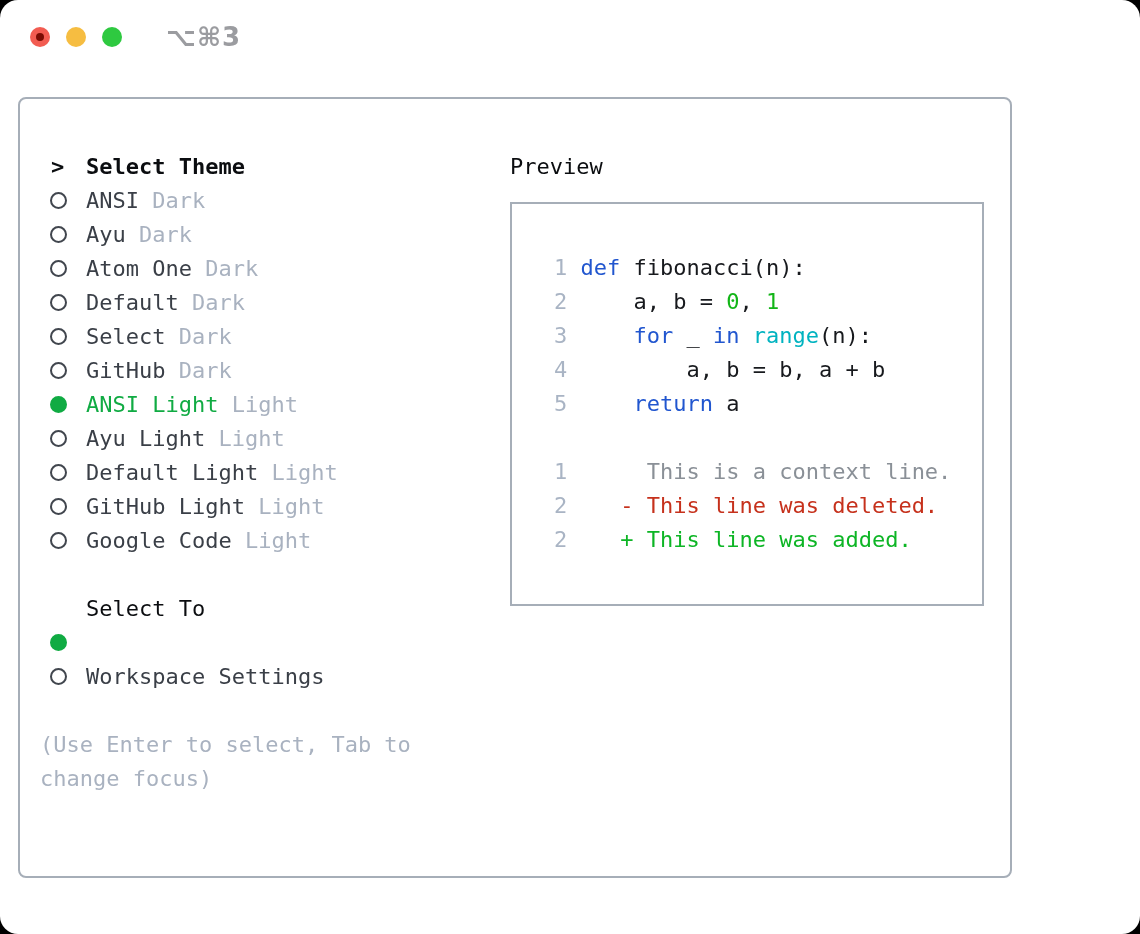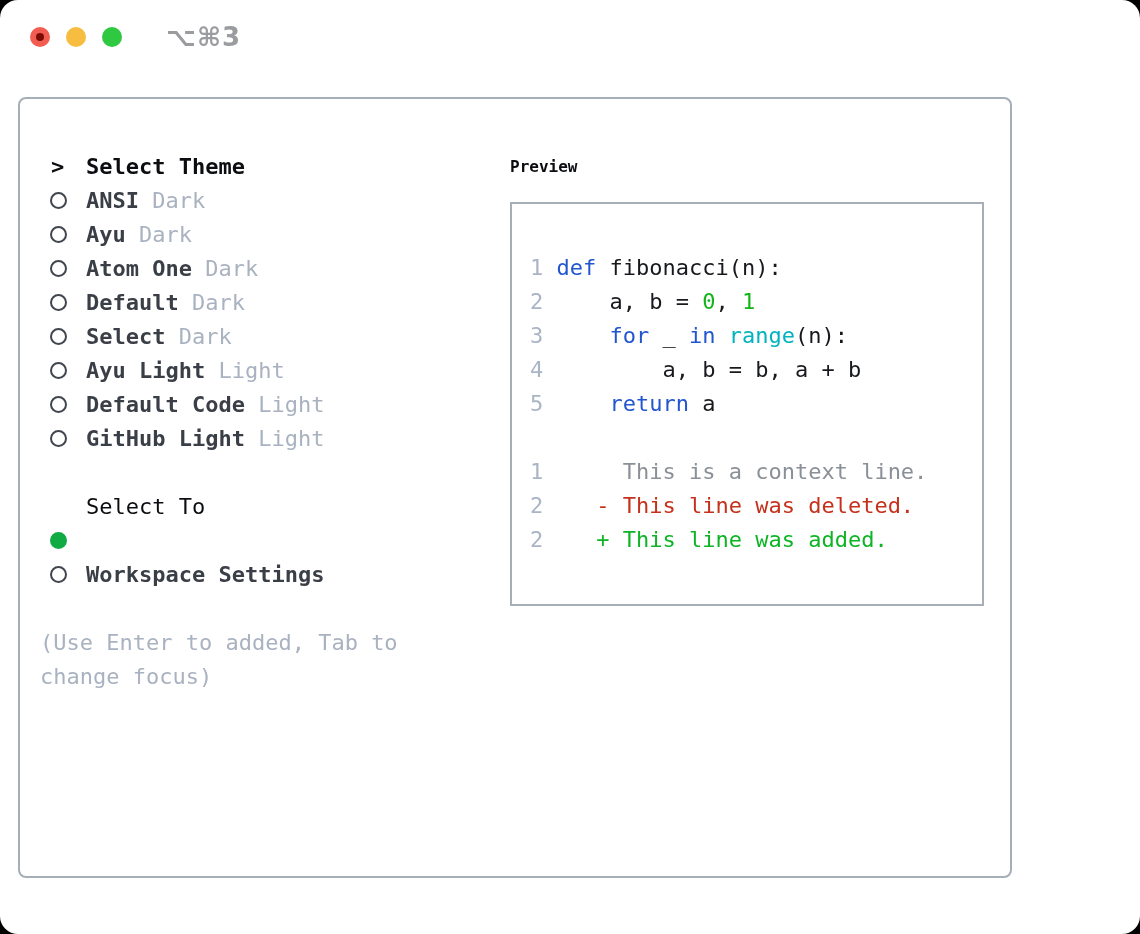--- a/index.html
+++ b/index.html
@@ -71,37 +71,38 @@
     position:absolute;left:11px;top:0;font-weight:bold;color:var(--c-black);
   }
   .row.header{font-weight:bold;color:var(--c-black);}
   .bullet{
     position:absolute;left:10px;top:50%;
     width:13px;height:13px;margin-top:-9px;
     border:2px solid #41464e;border-radius:50%;
     box-sizing:content-box;
   }
   .bullet.sel{background:var(--c-selected);border-color:var(--c-selected);}
-  .row .name{color:var(--c-item);font-weight:bold;}
+  .row .name{color:var(--c-item);}
   .row.sel .name{color:var(--c-selected);}
   .row .variant{color:var(--c-muted);}
   .spacer{height:34px;}
   .apply-title{padding-left:46px;height:34px;color:var(--c-black);white-space:nowrap;}
   .hint{color:var(--c-muted);height:34px;white-space:pre;}
   
   .preview-title{
     position:absolute;left:490px;top:51px;
-    font-size:16px;line-height:34px;font-weight:bold;color:var(--c-black);
+    font-size:22px;line-height:34px;font-weight:normal;color:var(--c-black);
   }
   .preview-box{
     position:absolute;left:490px;top:103px;width:474px;height:404px;
     box-sizing:border-box;
     border:2px solid var(--c-border);
     background:#fff;
     overflow:hidden;
+    padding-left:24px;
   }
   .code{
     padding:47px 0 0 18px;
     font-size:22px;line-height:34px;
     white-space:pre;
   }
   .cl{height:34px;}
   .ln{color:var(--c-ln);}
   .tok-kw{color:var(--c-kw);}
   .tok-fn{color:var(--c-fn);}
@@ -130,35 +131,38 @@
         <span class="cursor">&gt;</span>
         <span>Select Theme</span>
       </div>
 
       <div id="theme-list">
           <div class="row"><span class="bullet"></span><span class="name">ANSI</span><span class="variant"> Dark</span></div>
           <div class="row"><span class="bullet"></span><span class="name">Ayu</span><span class="variant"> Dark</span></div>
           <div class="row"><span class="bullet"></span><span class="name">Atom One</span><span class="variant"> Dark</span></div>
           <div class="row"><span class="bullet"></span><span class="name">Default</span><span class="variant"> Dark</span></div>
           <div class="row"><span class="bullet"></span><span class="name">Select</span><span class="variant"> Dark</span></div>
+          <div class="row"><span class="bullet"></span><span class="name">GitHub</span><span class="variant"> Dark</span></div>
+          <div class="row sel"><span class="bullet sel"></span><span class="name">ANSI Light</span><span class="variant"> Light</span></div>
           <div class="row"><span class="bullet"></span><span class="name">Ayu Light</span><span class="variant"> Light</span></div>
-          <div class="row"><span class="bullet"></span><span class="name">Default Code</span><span class="variant"> Light</span></div>
+          <div class="row"><span class="bullet"></span><span class="name">Default Light</span><span class="variant"> Light</span></div>
           <div class="row"><span class="bullet"></span><span class="name">GitHub Light</span><span class="variant"> Light</span></div>
+          <div class="row"><span class="bullet"></span><span class="name">Google Code</span><span class="variant"> Light</span></div>
         </div>
 
       <div class="spacer"></div>
       <div class="apply-title">Select To</div>
 
       <div id="apply-list">
           <div class="row sel"><span class="bullet sel"></span></div>
           <div class="row"><span class="bullet"></span><span class="name">Workspace Settings</span></div>
         </div>
 
       <div class="spacer"></div>
-      <div class="hint">(Use Enter to added, Tab to</div>
+      <div class="hint">(Use Enter to select, Tab to</div>
       <div class="hint">change focus)</div>
     </div>
 
     <div class="preview-title">Preview</div>
 
     <div class="preview-box">
       <div class="code" id="code-area"><div class="cl"><span class="ln">1 </span><span class="tok-kw">def</span><span class="tok-pl"> fibonacci(n):</span></div><div class="cl"><span class="ln">2 </span><span class="tok-pl">    a, b = </span><span class="tok-num">0</span><span class="tok-pl">, </span><span class="tok-num">1</span></div><div class="cl"><span class="ln">3 </span><span class="tok-pl">    </span><span class="tok-kw">for</span><span class="tok-pl"> _ </span><span class="tok-kw">in</span><span class="tok-pl"> </span><span class="tok-fn">range</span><span class="tok-pl">(n):</span></div><div class="cl"><span class="ln">4 </span><span class="tok-pl">        a, b = b, a + b</span></div><div class="cl"><span class="ln">5 </span><span class="tok-pl">    </span><span class="tok-kw">return</span><span class="tok-pl"> a</span></div><div class="spacer"></div><div class="cl"><span class="ln">1 </span><span class="tok-ctx">     This is a context line.</span></div><div class="cl"><span class="ln">2 </span><span class="tok-del">   - This line was deleted.</span></div><div class="cl"><span class="ln">2 </span><span class="tok-add">   + This line was added.</span></div></div>
     </div>
 
   </div>

